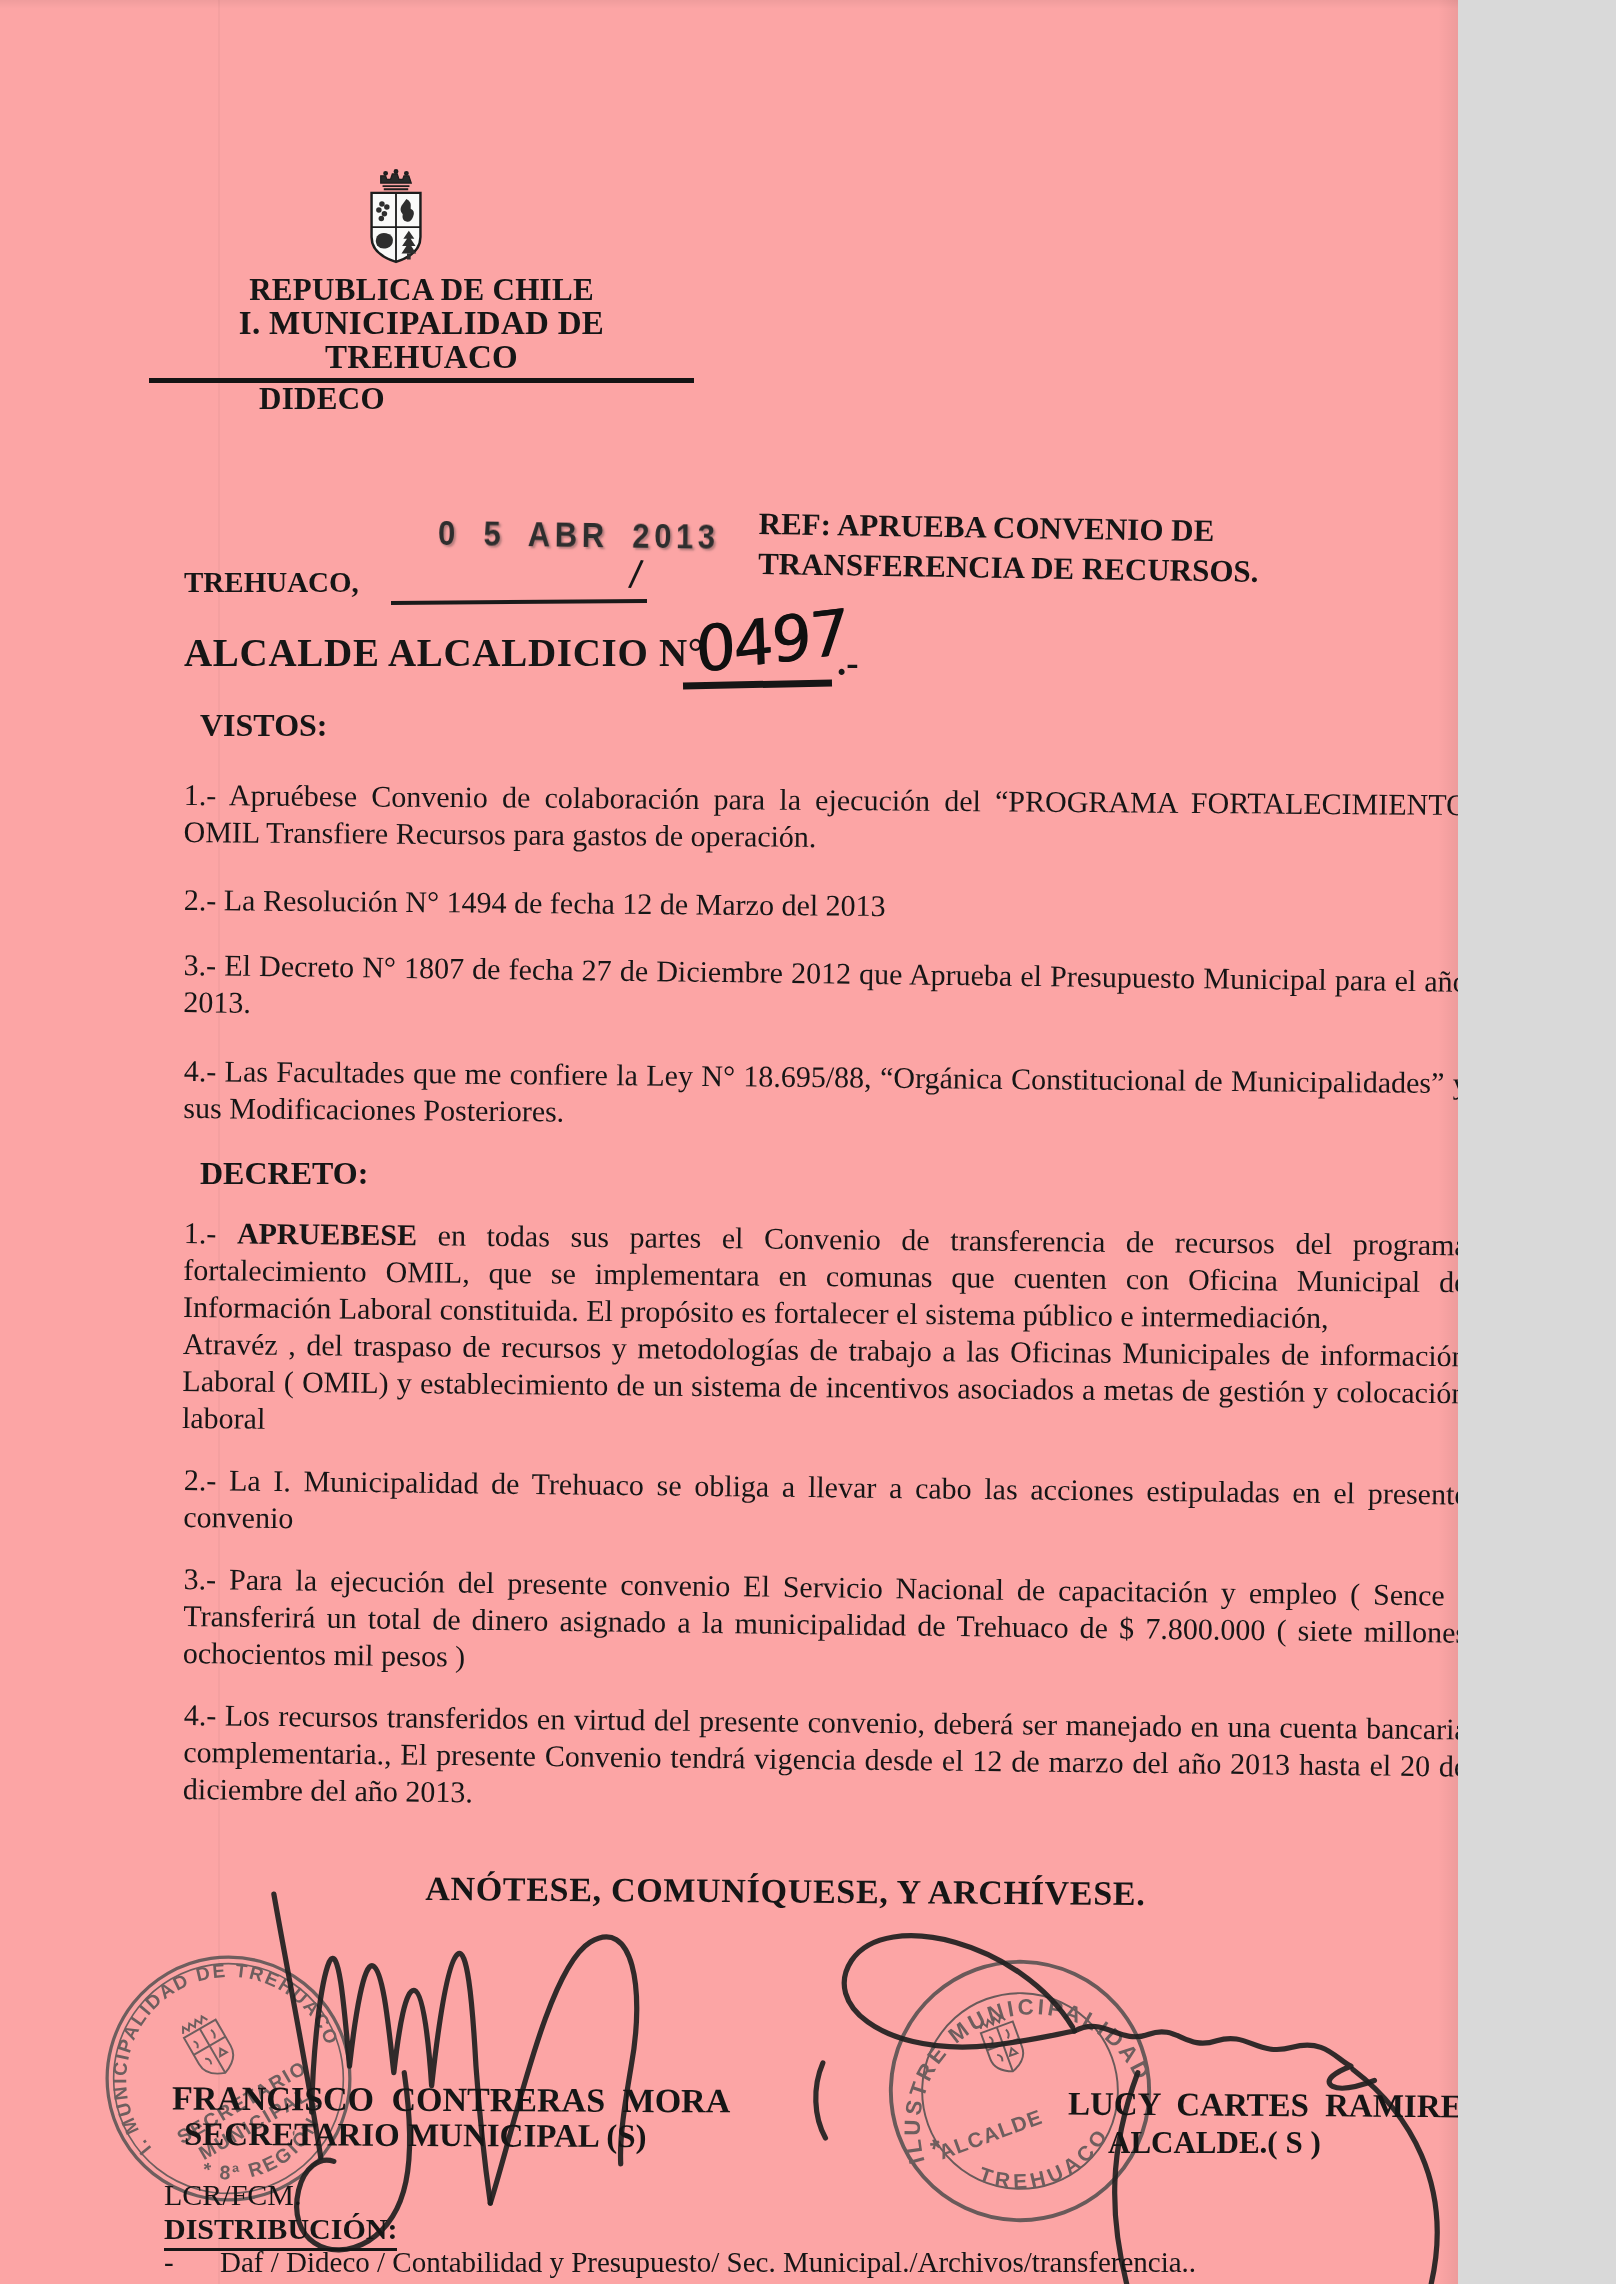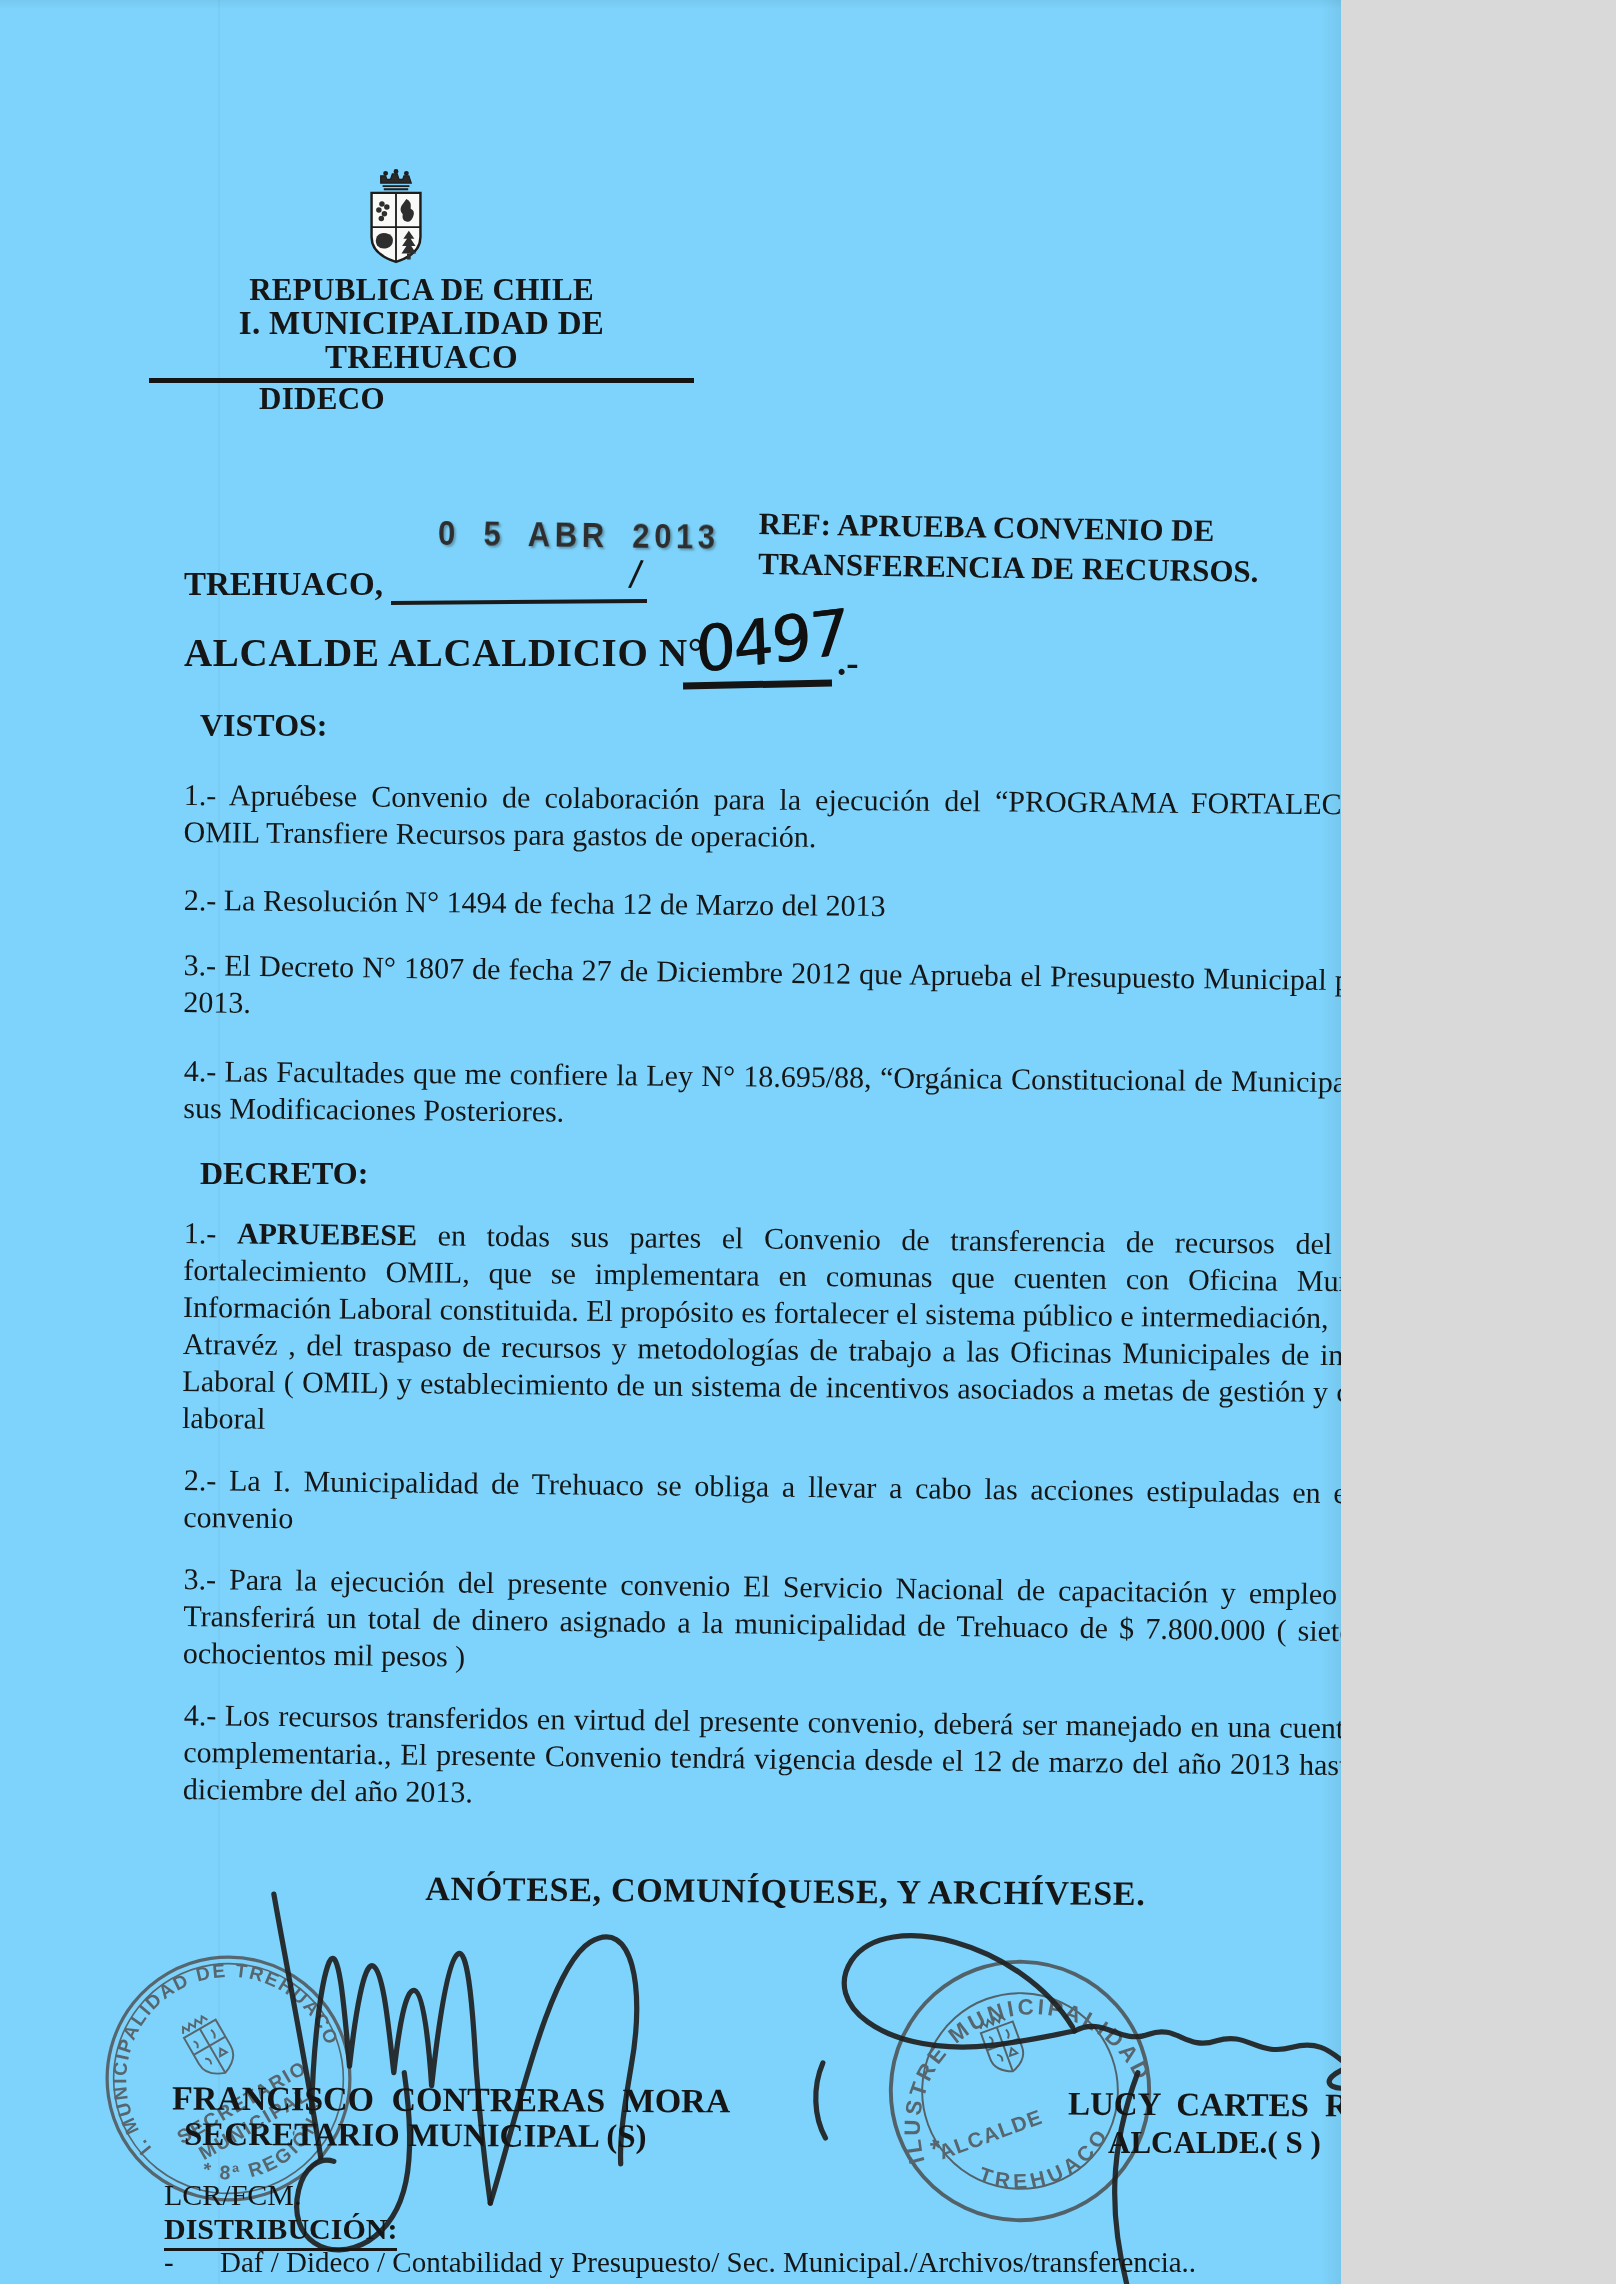--- a/index.html
+++ b/index.html
@@ -1,18 +1,18 @@
 <!DOCTYPE html>
 <html style="font-size:10.4px"><head>
 <meta charset="utf-8">
 <style>
   html,body{margin:0;padding:0;background:#d9d9d9;}
   .page{
-    position:relative; width:1341px; height:2284px;
-    background:#7dd3fc;
+    position:relative; width:1458px; height:2284px;
+    background:#fca5a5;
     font-family:"Liberation Serif","DejaVu Serif",serif;
     color:#161616; overflow:hidden;
   }
   
   .scan-line{position:absolute; top:0; bottom:0; width:2px; background:rgba(70,70,70,0.045);}
   .scan-edge{position:absolute; top:0; bottom:0; right:0; width:19.6px;
     background:linear-gradient(to left, rgba(0,0,0,0.06), rgba(0,0,0,0));}
   .scan-top{position:absolute; left:0; right:0; top:0; height:9px;
     background:linear-gradient(to bottom, rgba(0,0,0,0.05), rgba(0,0,0,0));}
 
@@ -29,21 +29,21 @@
        font-weight:bold; font-size:31px; line-height:1.28; transform:rotate(0.9deg); transform-origin:left top;}
 
   
   .datestamp{position:absolute; left:438px; top:518px;
     font-family:"Liberation Sans","DejaVu Sans",sans-serif;
     font-weight:bold; font-size:31px; letter-spacing:4.6px; word-spacing:10.4px;
     color:#2e2e2e; transform:rotate(0.8deg) scaleY(1.12);
     filter:blur(0.3px); text-shadow:2px 1.3px 2px rgba(45,45,45,0.35);}
 
   
-  .place{position:absolute; left:184px; top:566px; font-weight:bold; font-size:33px;}
+  .place{position:absolute; left:184px; top:566px; font-weight:bold; font-size:29px;}
   .place-rule{position:absolute; left:391px; top:600px; width:256px; height:3.9px; background:#1a1a1a; transform:rotate(-0.4deg);}
   .place-slash{position:absolute; left:630px; top:549px; font-size:43px; font-weight:bold; transform:rotate(6deg);}
 
   
   .decree-title{position:absolute; left:184px; top:630px; font-weight:bold; font-size:39px; letter-spacing:0.7px;}
   .hand-number{position:absolute; left:695px; top:605px;
     font-family:"DejaVu Sans",sans-serif; font-size:63px; font-weight:500; color:#101010;
     letter-spacing:-2px; transform:rotate(-7deg) skewX(-5deg); text-shadow:1px 0 0 #101010;}
   .hand-rule{position:absolute; left:683px; top:681px; width:149px; height:6.5px; background:#151515; transform:rotate(-1.2deg);}
   .decree-suffix{position:absolute; left:837px; top:641px; font-weight:bold; font-size:37px;}

